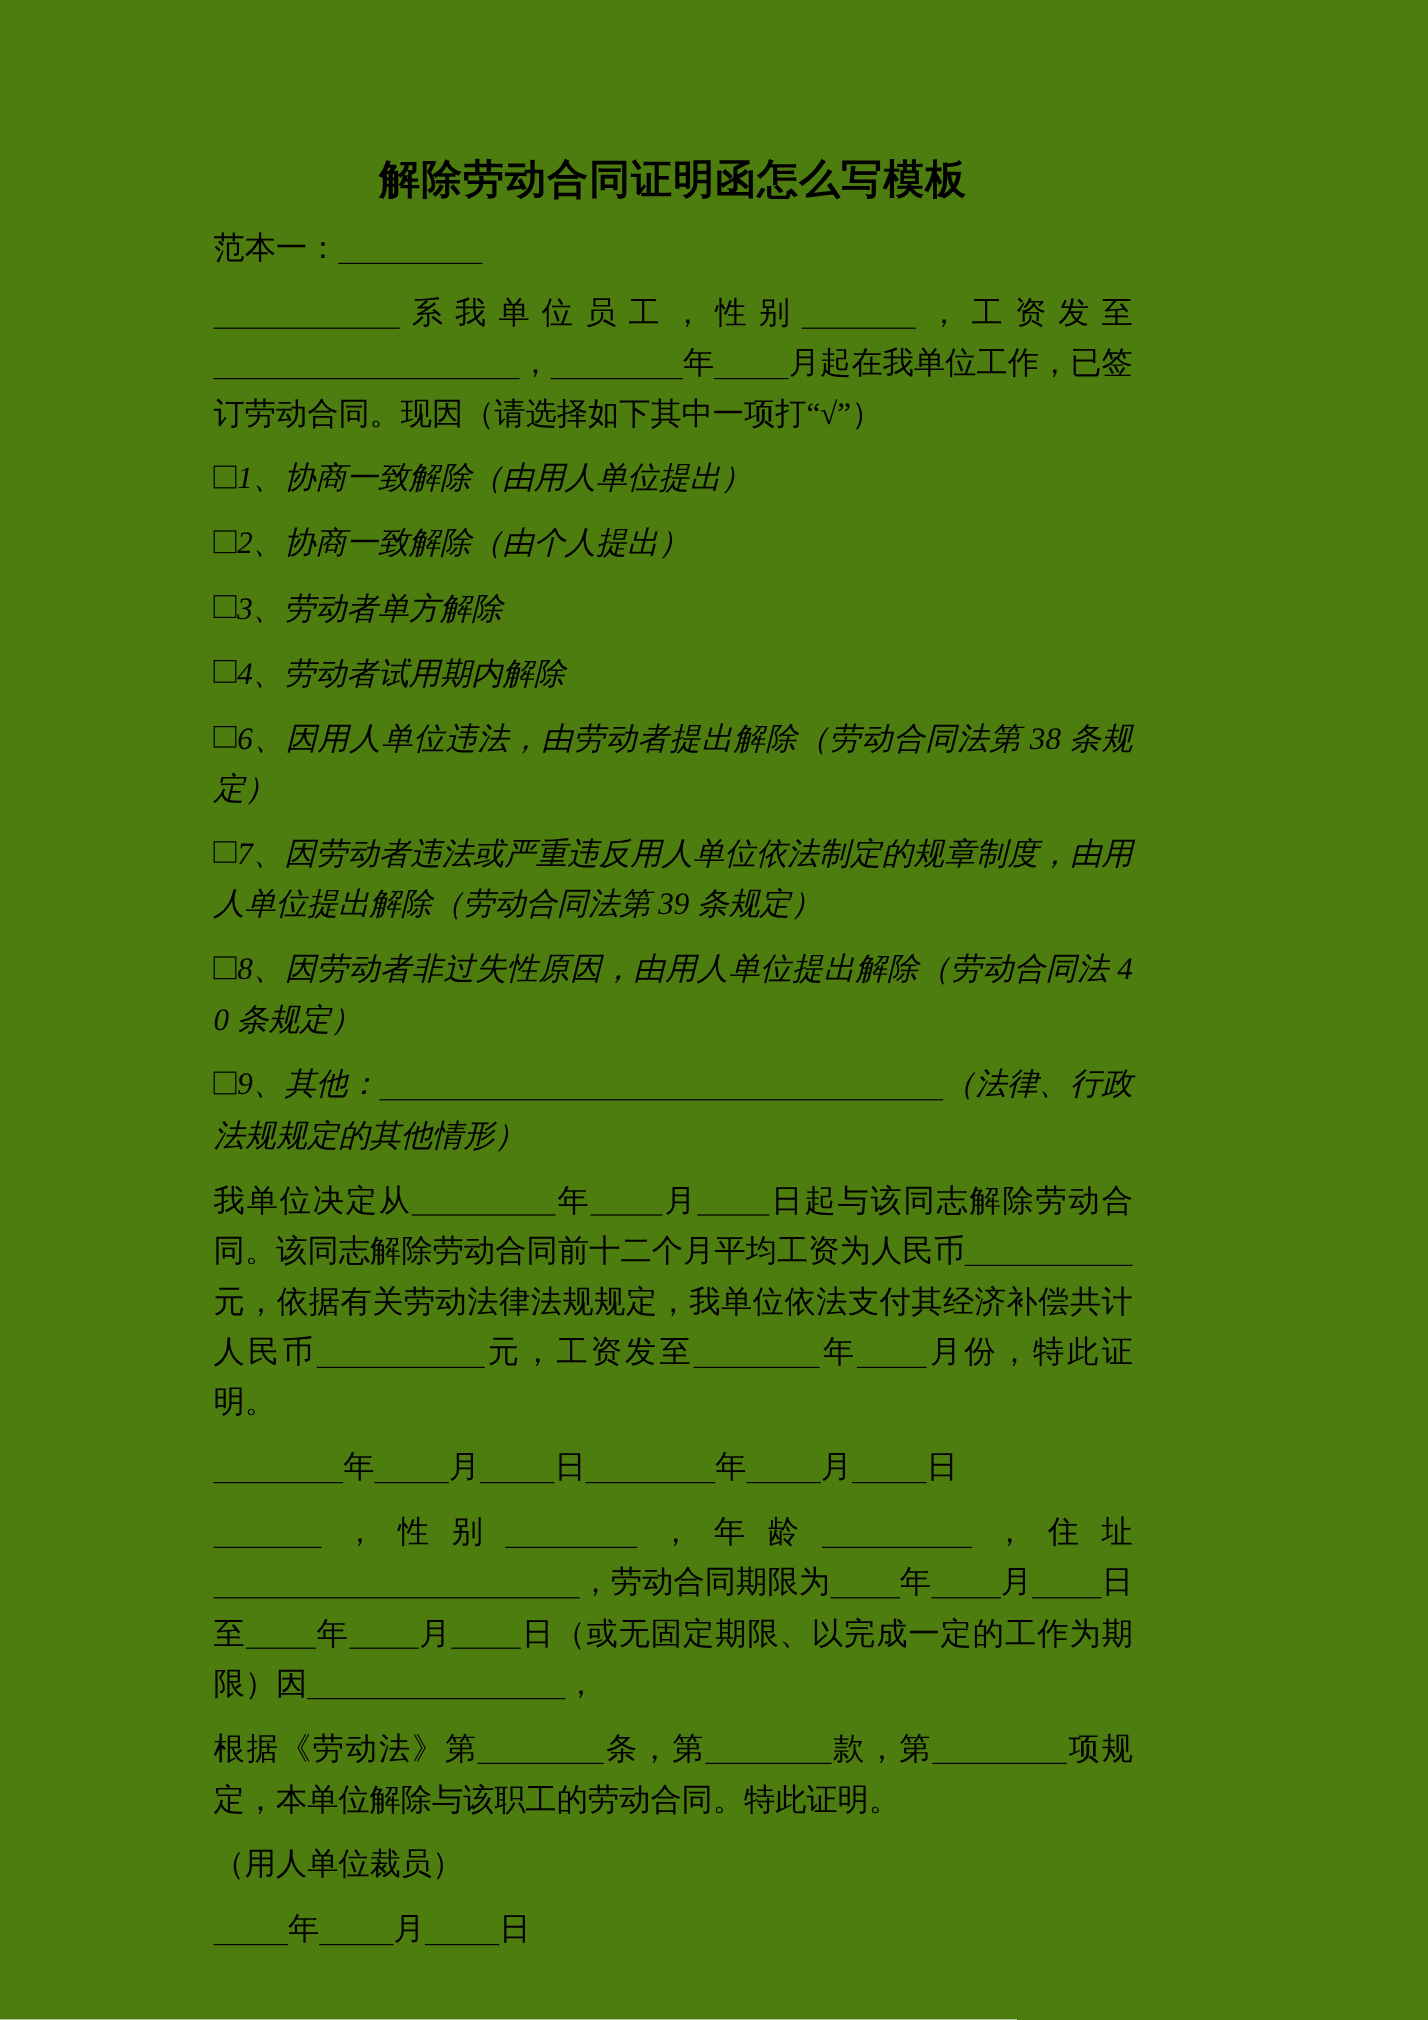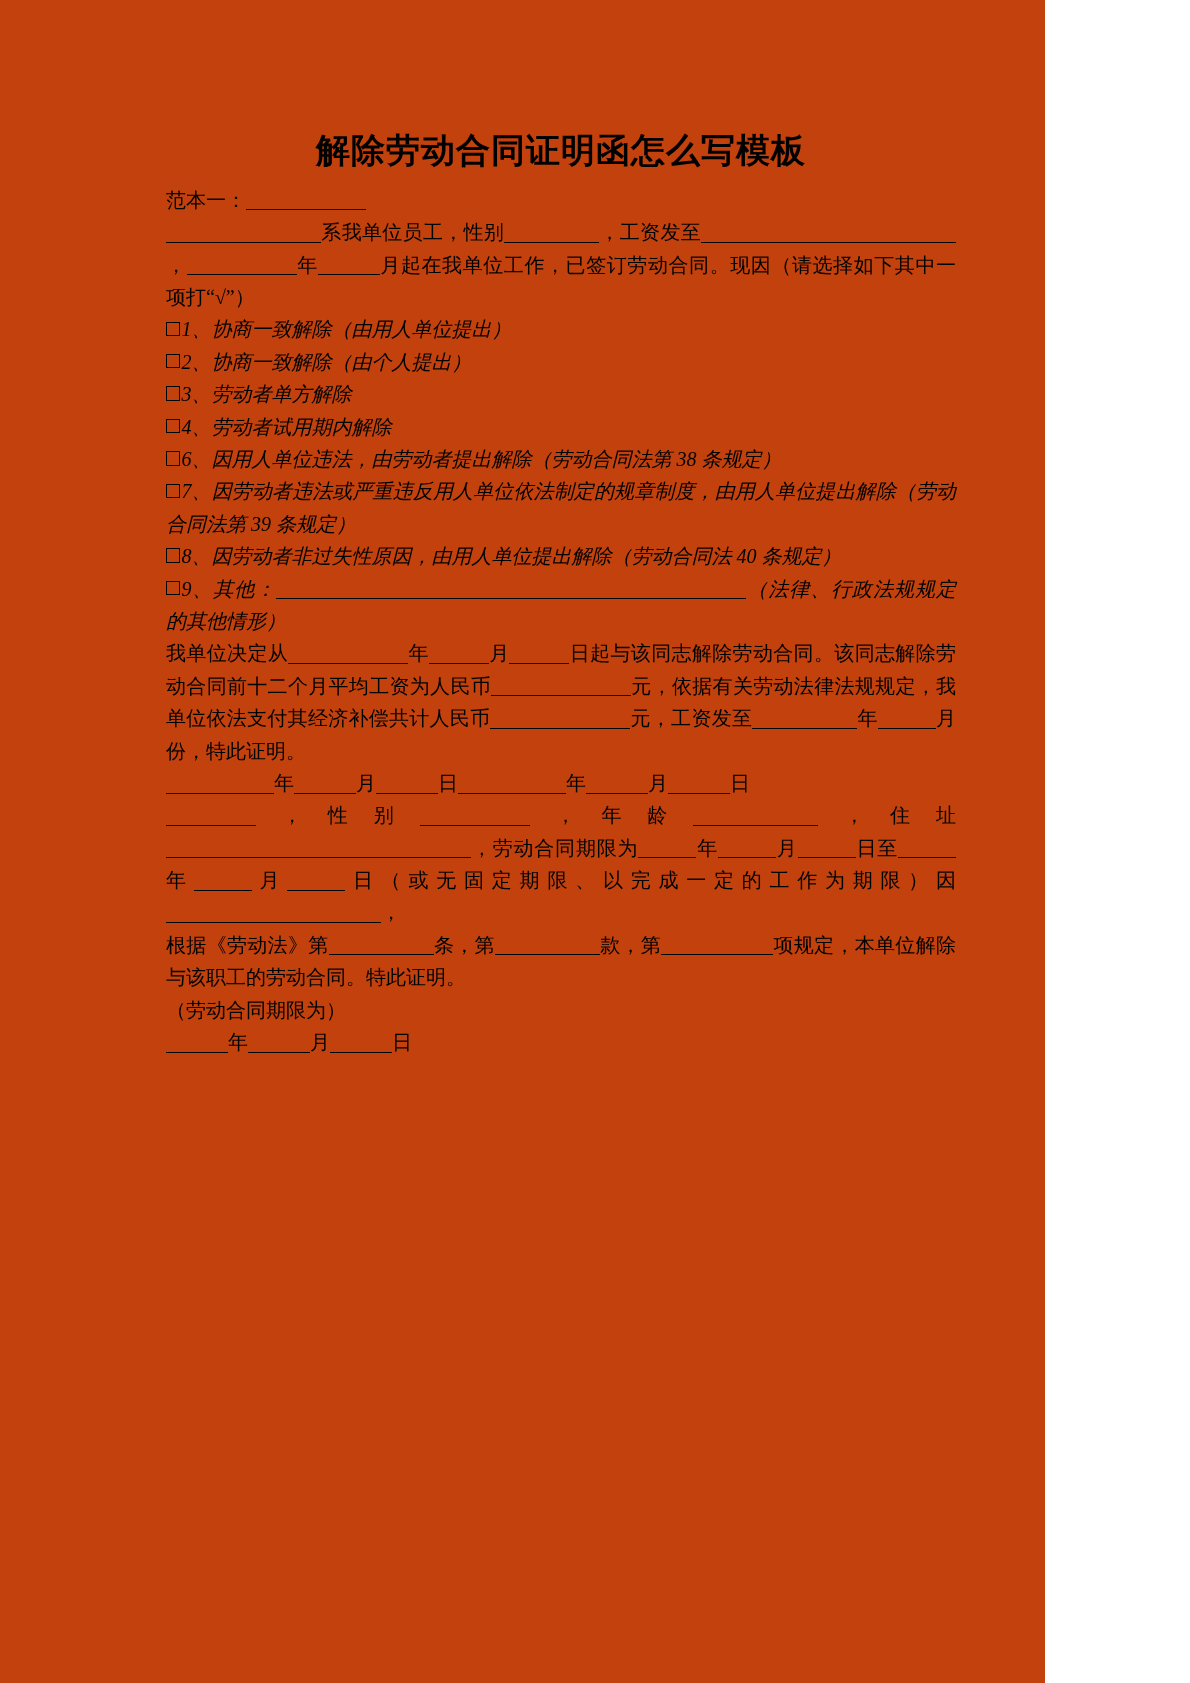--- a/index.html
+++ b/index.html
@@ -9,46 +9,46 @@
   }
   body {
     width: 1190px;
     height: 1683px;
     font-family: "Liberation Serif", "DejaVu Serif", serif;
     color: #000000;
     -webkit-font-smoothing: antialiased;
   }
   .page {
     position: relative;
-    width: 1045px;
+    width: 1190px;
     height: 1683px;
     box-sizing: border-box;
     padding: 0;
     overflow: hidden;
-    background: #c2410c;
+    background: #4d7c0f;
   }
   .content {
     position: absolute;
     left: 166px;
     top: 128px;
     width: 790px;
   }
   .doc-title {
     font-size: 34px;
     font-weight: bold;
     text-align: center;
     letter-spacing: 1px;
     line-height: 1.35;
     margin: 0 0 10px 0;
     font-family: "Liberation Serif", "DejaVu Serif", serif;
   }
   .para {
-    font-size: 20px;
+    font-size: 26px;
     line-height: 1.62;
-    margin: 0;
+    margin: 12px;
     text-align: justify;
     text-justify: inter-ideograph;
     word-break: break-all;
     white-space: pre-wrap;
   }
   .para.list-item {
     text-indent: 0;
     font-style: italic;
   }
   .blank {
@@ -99,18 +99,18 @@
     <p class="para"><span>我单位决定从</span><span class="blank" style="width:120px"></span><span>年</span><span class="blank" style="width:60px"></span><span>月</span><span class="blank" style="width:60px"></span><span>日起与该同志解除劳动合同。该同志解除劳动合同前十二个月平均工资为人民币</span><span class="blank" style="width:140px"></span><span>元，依据有关劳动法律法规规定，我单位依法支付其经济补偿共计人民币</span><span class="blank" style="width:140px"></span><span>元，工资发至</span><span class="blank" style="width:105px"></span><span>年</span><span class="blank" style="width:58px"></span><span>月份，特此证明。</span></p>
 
 
     <p class="para"><span class="blank" style="width:108px"></span><span>年</span><span class="blank" style="width:62px"></span><span>月</span><span class="blank" style="width:62px"></span><span>日</span><span class="blank" style="width:108px"></span><span>年</span><span class="blank" style="width:62px"></span><span>月</span><span class="blank" style="width:62px"></span><span>日</span></p>
 
 
     <p class="para"><span class="blank" style="width:90px"></span><span>，性别</span><span class="blank" style="width:110px"></span><span>，年龄</span><span class="blank" style="width:125px"></span><span>，住址</span><span class="blank" style="width:305px"></span><span>，劳动合同期限为</span><span class="blank" style="width:58px"></span><span>年</span><span class="blank" style="width:58px"></span><span>月</span><span class="blank" style="width:58px"></span><span>日至</span><span class="blank" style="width:58px"></span><span>年</span><span class="blank" style="width:58px"></span><span>月</span><span class="blank" style="width:58px"></span><span>日（或无固定期限、以完成一定的工作为期限）因</span><span class="blank" style="width:215px"></span>，</p>
 
     <p class="para"><span>根据《劳动法》第</span><span class="blank" style="width:105px"></span><span>条，第</span><span class="blank" style="width:105px"></span><span>款，第</span><span class="blank" style="width:112px"></span><span>项规定，本单位解除与该职工的劳动合同。特此证明。</span></p>
 
-    <p class="para">（劳动合同期限为）</p>
+    <p class="para">（用人单位裁员）</p>
 
     <p class="para"><span class="blank" style="width:62px"></span><span>年</span><span class="blank" style="width:62px"></span><span>月</span><span class="blank" style="width:62px"></span><span>日</span></p>
 
   </div>
 </div>
 
 </body></html>

